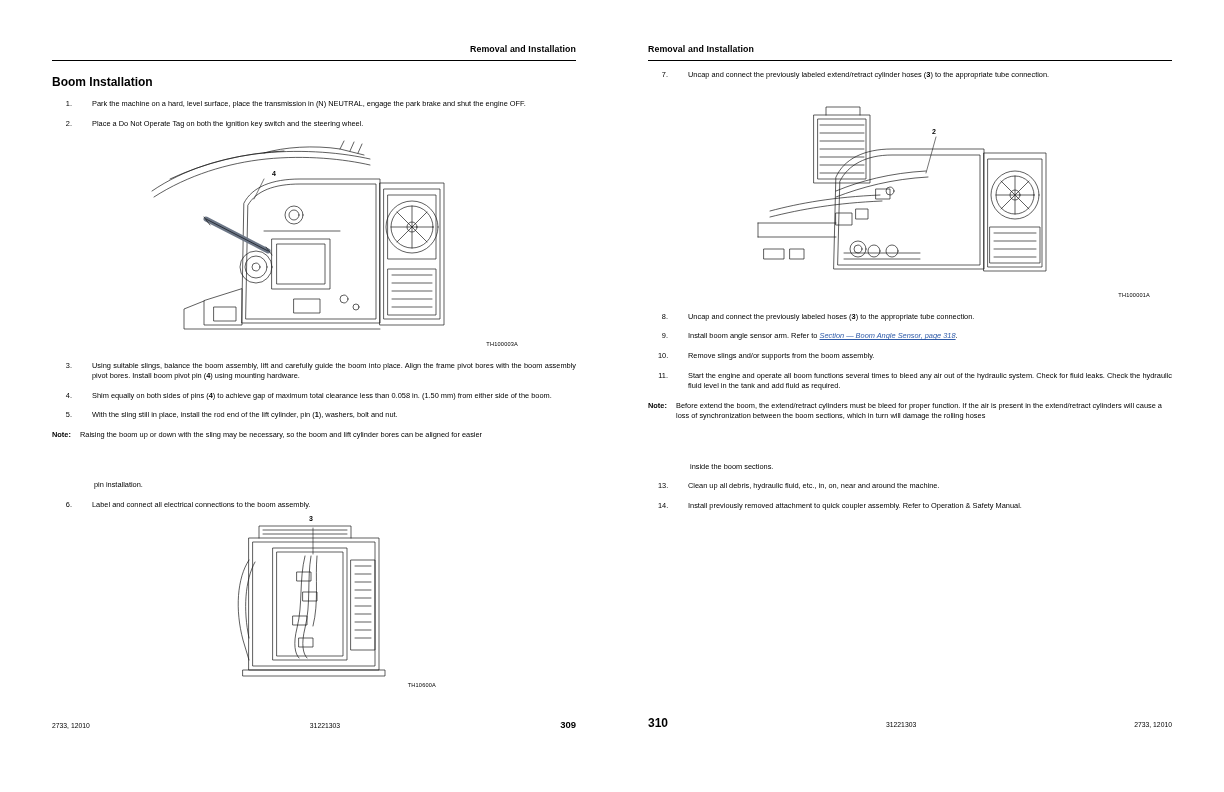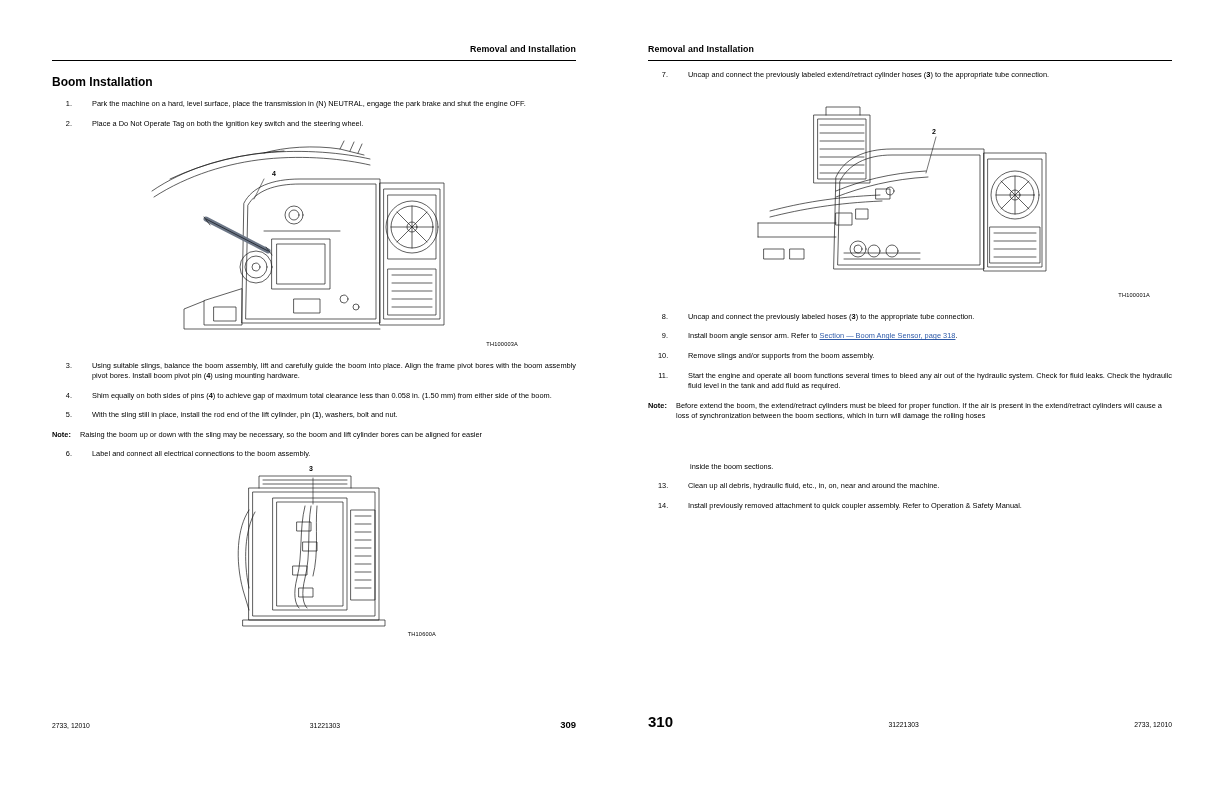--- a/index.html
+++ b/index.html
@@ -83,21 +83,21 @@
     margin: 0 0 9px 0;
   }
   .note .lbl {
     font-weight: bold;
     width: 28px;
     flex: 0 0 28px;
   }
   .note .txt { flex: 1; }
   .note .txt .indent { display: block; padding-left: 14px; margin-top: 40px; }
 
-  .lnk { color: #2e5aa8; }
+  .lnk { color: #2e5aa8; font-style: italic; }
   b.bold { font-weight: bold; }
 
   
   .figure {
     position: relative;
     margin: 10px 0 12px 0;
     text-align: center;
   }
   .fig-code {
     font-size: 5.6px;
@@ -116,21 +116,21 @@
     bottom: 30px;
     font-size: 6.8px;
     display: flex;
     align-items: baseline;
   }
   .page-left .footer { left: 52px; right: 36px; }
   .page-right .footer { left: 36px; right: 52px; }
   .footer .f-left { flex: 0 0 auto; }
   .footer .f-mid { flex: 1; text-align: center; }
   .footer .f-right { flex: 0 0 auto; font-size: 9.5px; font-weight: bold; }
-  .footer .f-pageno-left { flex: 0 0 auto; font-size: 15px; font-weight: bold; }
+  .footer .f-pageno-left { flex: 0 0 auto; font-size: 12px; font-weight: bold; }
 
   svg { display: block; }
 </style>
 </head>
 <body>
 
 <div class="spread">
 
   <div class="page page-left">
 
@@ -220,20 +220,21 @@
 
       <div class="step">
         <div class="num">5.</div>
         <div class="txt">With the sling still in place, install the rod end of the lift cylinder, pin (<b class="bold">1</b>), washers, bolt and nut.</div>
       </div>
 
       <div class="note">
         <div class="lbl">Note:</div>
         <div class="txt">
           <span>Raising the boom up or down with the sling may be necessary, so the boom and lift cylinder bores can be aligned for easier</span>
+          <span class="indent">pin installation.</span>
         </div>
       </div>
 
       <div class="step">
         <div class="num">6.</div>
         <div class="txt">Label and connect all electrical connections to the boom assembly.</div>
       </div>
 
       <div class="figure">
         <div class="fig-wrap">

